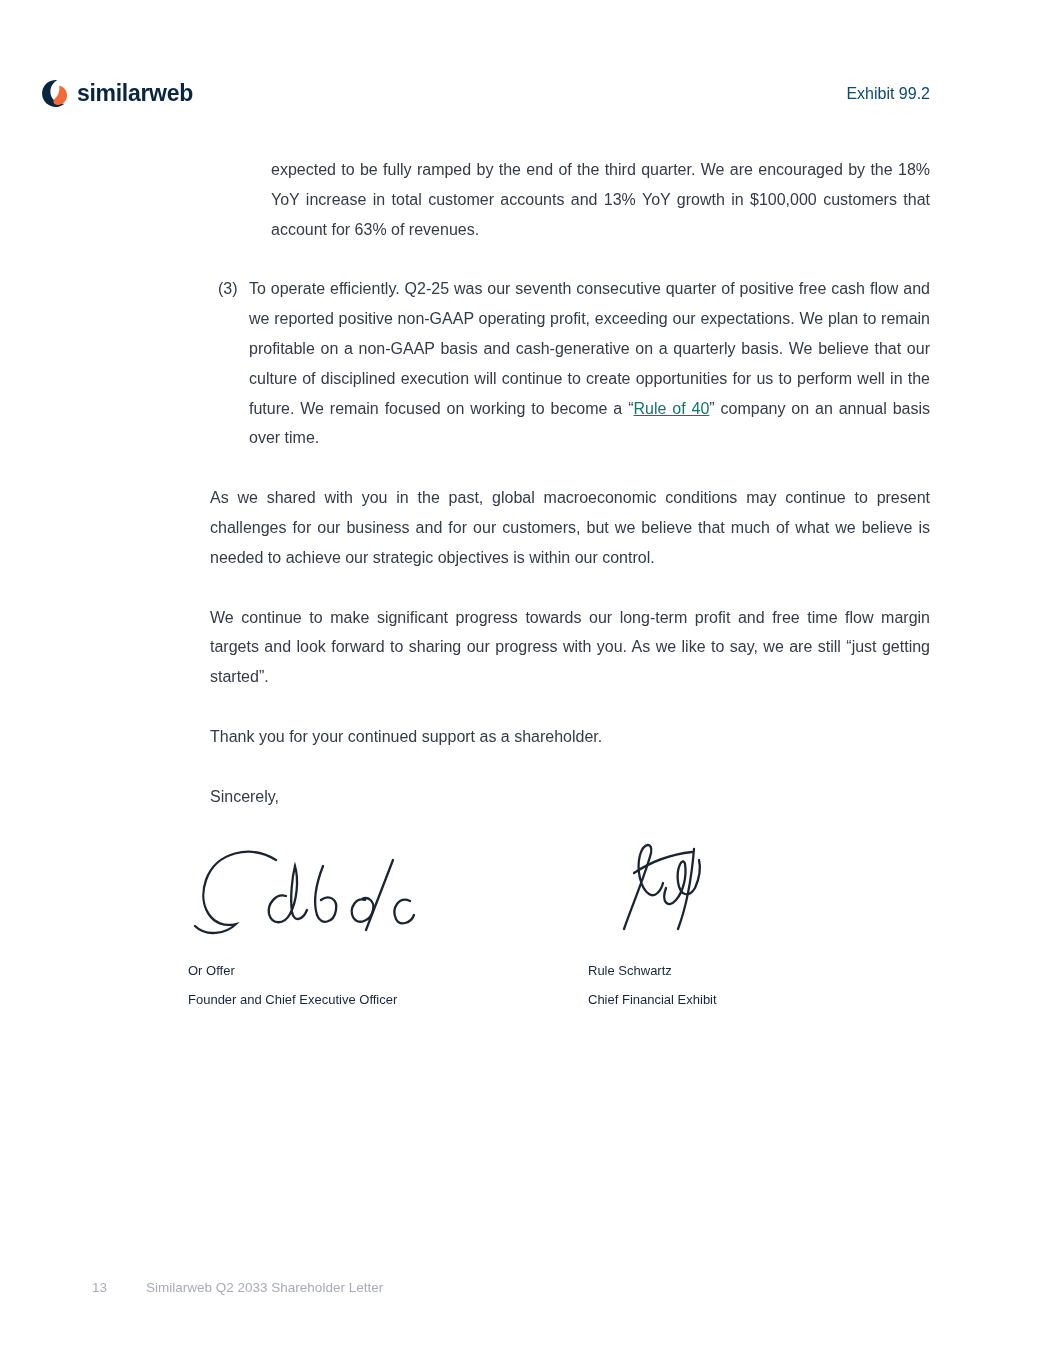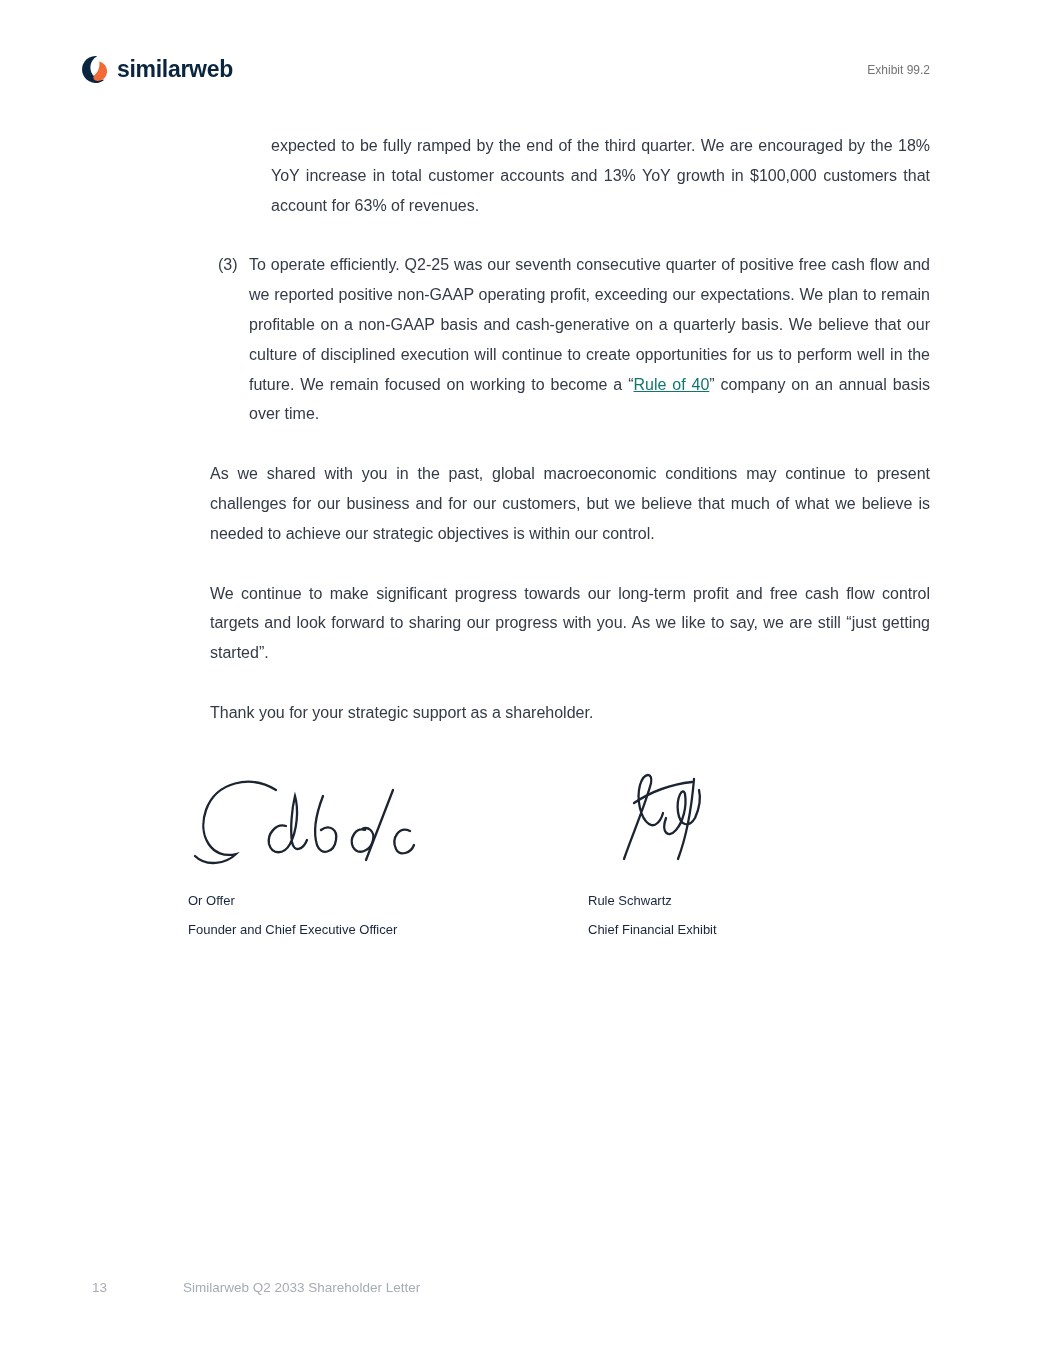--- a/index.html
+++ b/index.html
@@ -14,37 +14,38 @@
     height: 1365px;
     margin: 0 auto;
     background: #ffffff;
     overflow: hidden;
   }
   
   .header {
     display: flex;
     align-items: center;
     justify-content: space-between;
-    padding: 56px 125px 0 82px;
+    padding: 56px 125px 0 42px;
+    margin-top: 24px;
   }
   .logo {
     display: flex;
     align-items: center;
     gap: 8px;
   }
   .logo-mark { width: 27px; height: 27px; display: block; }
   .logo-text {
     font-size: 23px;
     font-weight: 700;
     letter-spacing: -0.3px;
     color: #092540;
   }
   .exhibit {
-    font-size: 12px;
-    color: #737373;
+    font-size: 16px;
+    color: #0c4a6e;
   }
   
   .content {
     margin: 48px 125px 0 188px; 
     width: 742px;
     font-size: 16px;
     line-height: 29.8px;
     color: #343a46;
   }
   .para {
@@ -99,21 +100,21 @@
     color: #17263c;
     line-height: 29px;
   }
   
   .footer {
     position: absolute;
     left: 92px;
     top: 1280px;
     display: flex;
     align-items: baseline;
-    gap: 76px;
+    gap: 39px;
     font-size: 13.5px;
     color: #a7abb3;
   }
 </style>
 </head>
 <body>
 
 <div class="page">
 
   <div class="header">
@@ -134,24 +135,25 @@
 
     <div class="list-item">
       <span class="list-num">(3)</span>
       <div class="list-body">
         <span class="lead-underline">To operate efficiently.</span><span> Q2-25 was our seventh consecutive quarter of positive free cash flow and we reported positive non-GAAP operating profit, exceeding our expectations.  We plan to remain profitable on a non-GAAP basis and cash-generative on a quarterly basis. We believe that our culture of disciplined execution will continue to create opportunities for us to perform well in the future. We remain focused on working to become a “</span><a class="doc-link">Rule of 40</a><span>” company on an annual basis over time.</span>
       </div>
     </div>
 
     <p class="para">As we shared with you in the past, global macroeconomic conditions may continue to present challenges for our business and for our customers, but we believe that much of what we believe is needed to achieve our strategic objectives is within our control.</p>
 
-    <p class="para">We continue to make significant progress towards our long-term profit and free cash flow control targets and look forward to sharing our progress with you.  As we like to say, we are still “just getting started”.</p>
+    <p class="para">We continue to make significant progress towards our long-term profit and free time flow margin targets and look forward to sharing our progress with you.  As we like to say, we are still “just getting started”.</p>
 
-    <p class="para">Thank you for your strategic support as a shareholder.</p>
+    <p class="para">Thank you for your continued support as a shareholder.</p>
 
+    <p class="para closing">Sincerely,</p>
 
     <div class="signatures">
       <svg class="sig-svg" width="230" height="100" viewBox="0 0 230 100" fill="none">
         <g stroke="#1b2430" stroke-width="2.3" stroke-linecap="round" fill="none">
           <path d="M88 22 C62 6 28 14 18 42 C9 68 24 92 48 86 C38 96 18 99 7 88"></path>
           <path d="M98 58 C88 55 79 66 81 76 C84 87 96 87 102 76 C109 63 111 42 107 28 C104 40 102 60 104 74 C106 85 115 82 119 72"></path>
           <path d="M135 28 C128 46 125 64 129 77 C133 88 146 85 148 72 C150 61 141 56 133 62"></path>
           <path d="M177 62 C168 59 161 70 165 79 C170 88 183 83 185 72 C187 63 180 58 174 61"></path>
           <path d="M205 22 L178 92"></path>
           <path d="M222 63 C211 58 203 70 208 81 C212 89 223 85 226 77"></path>

